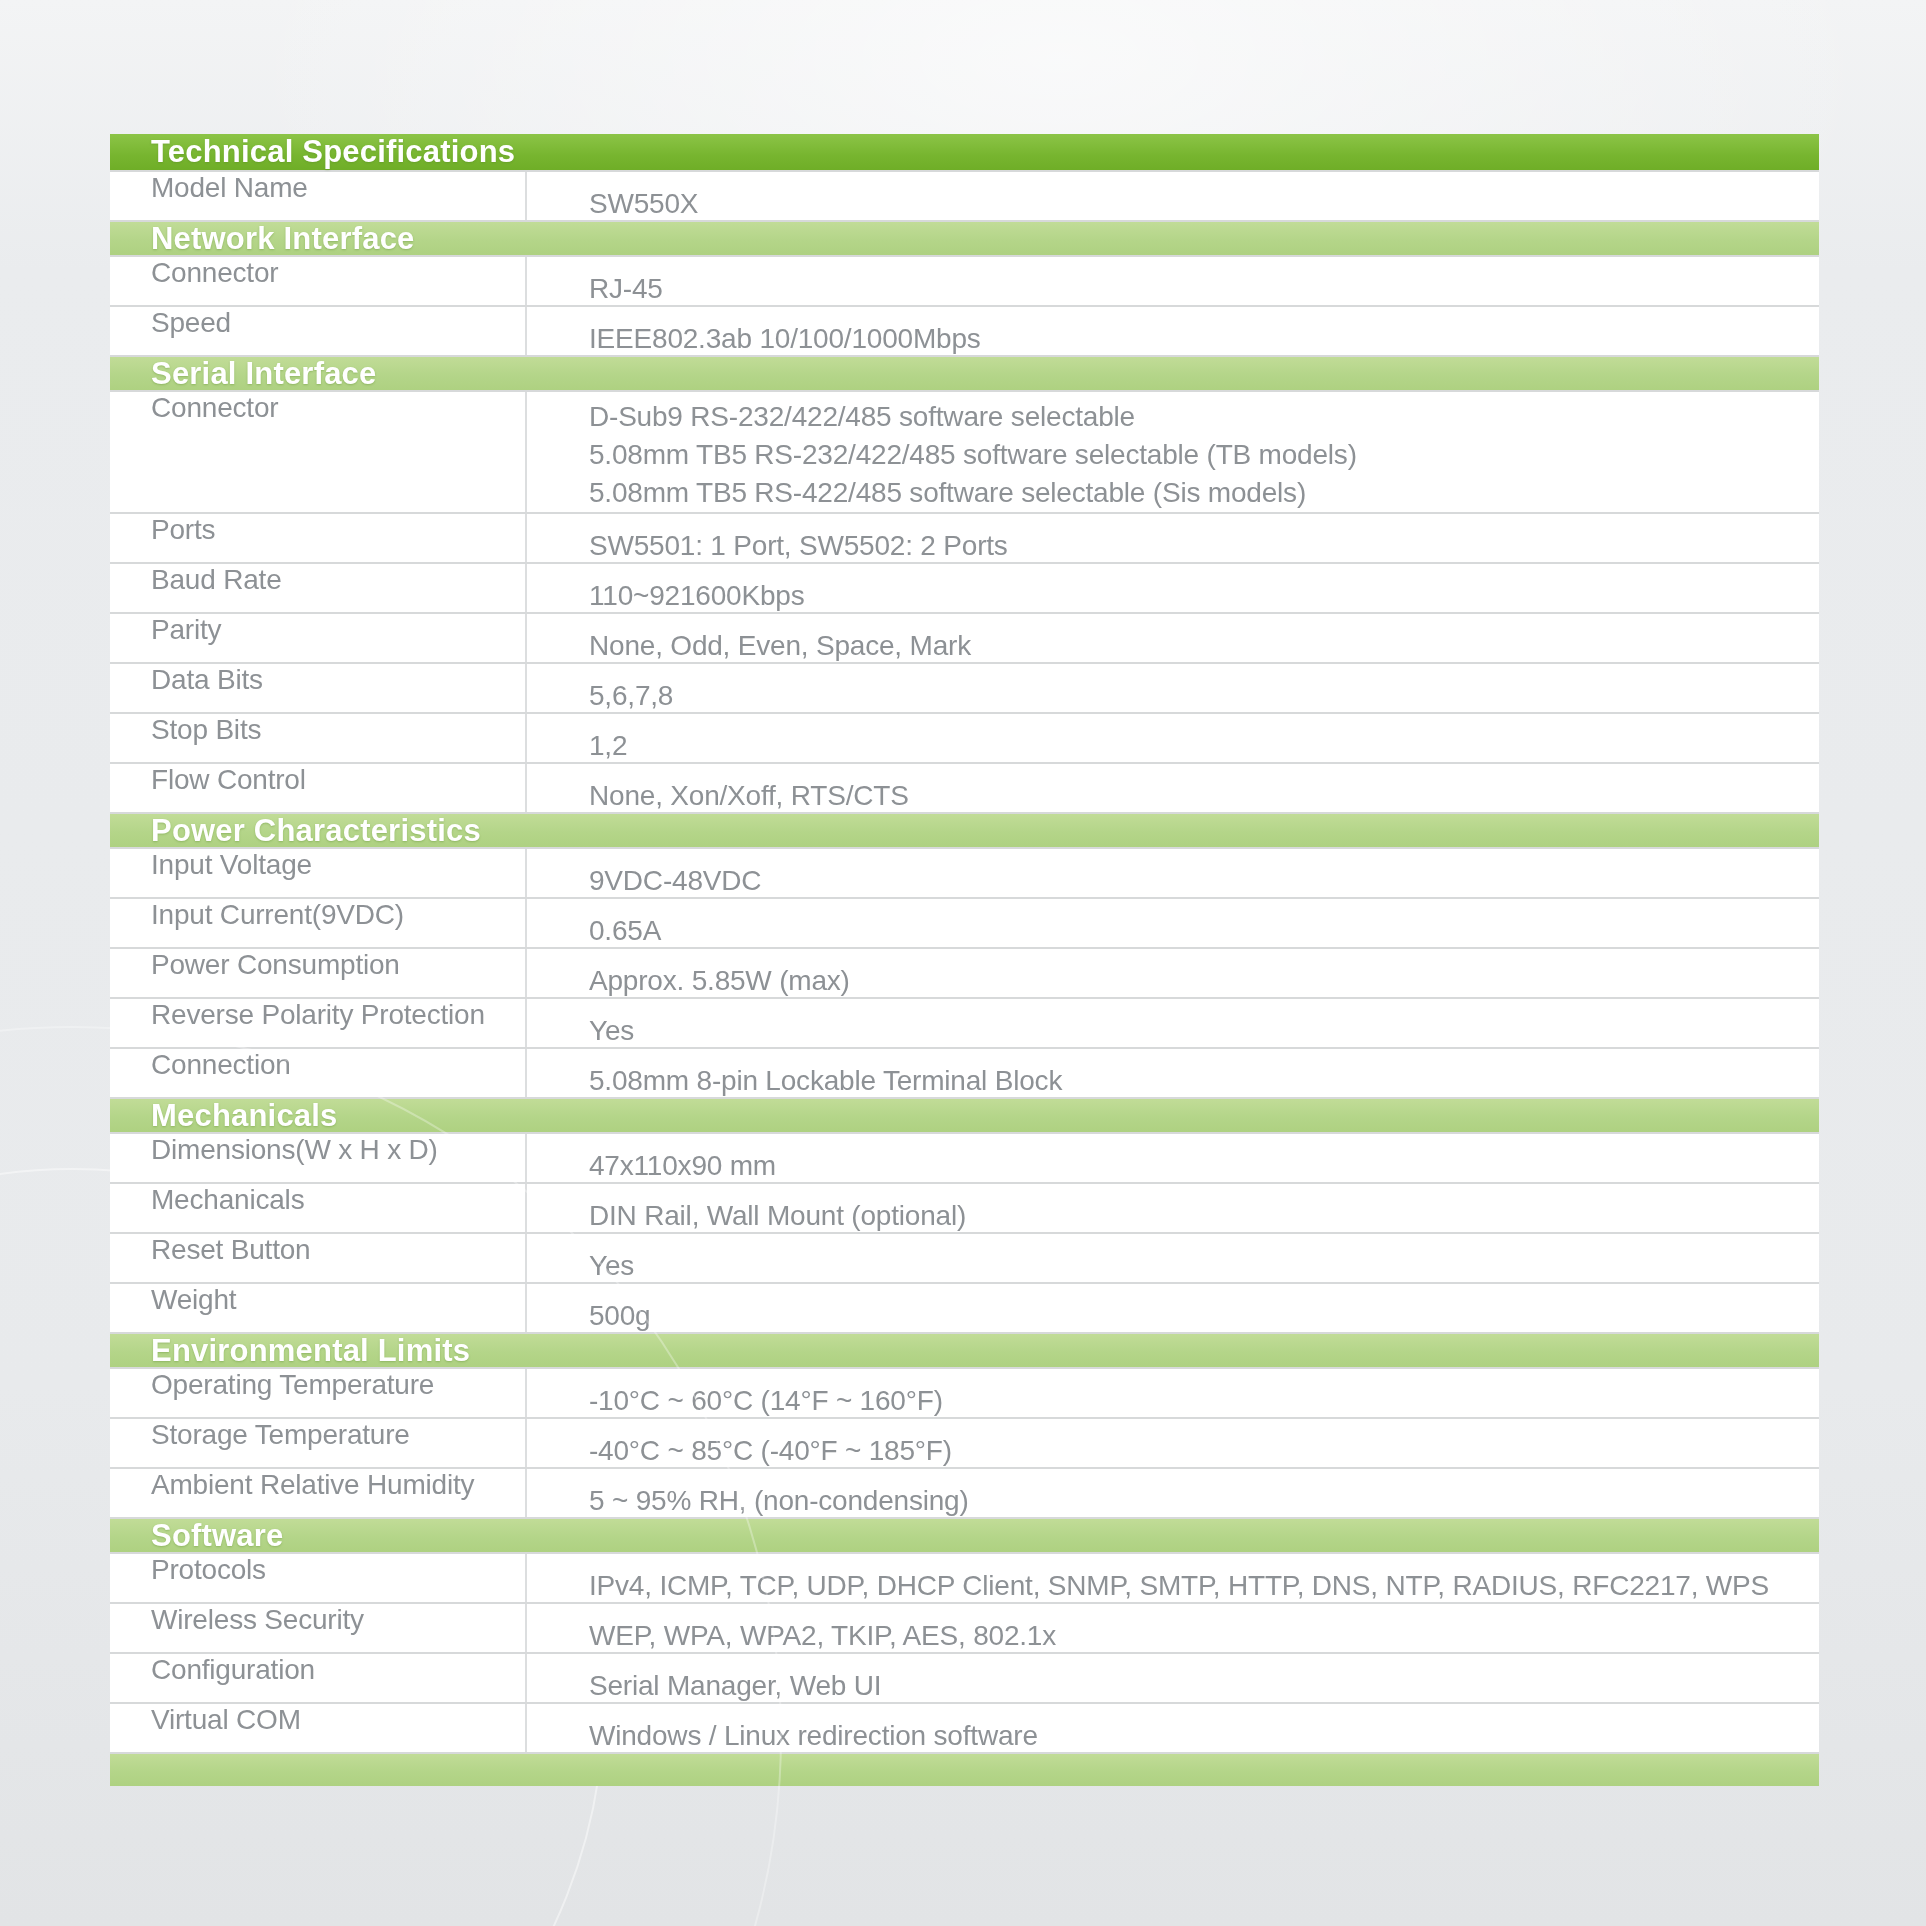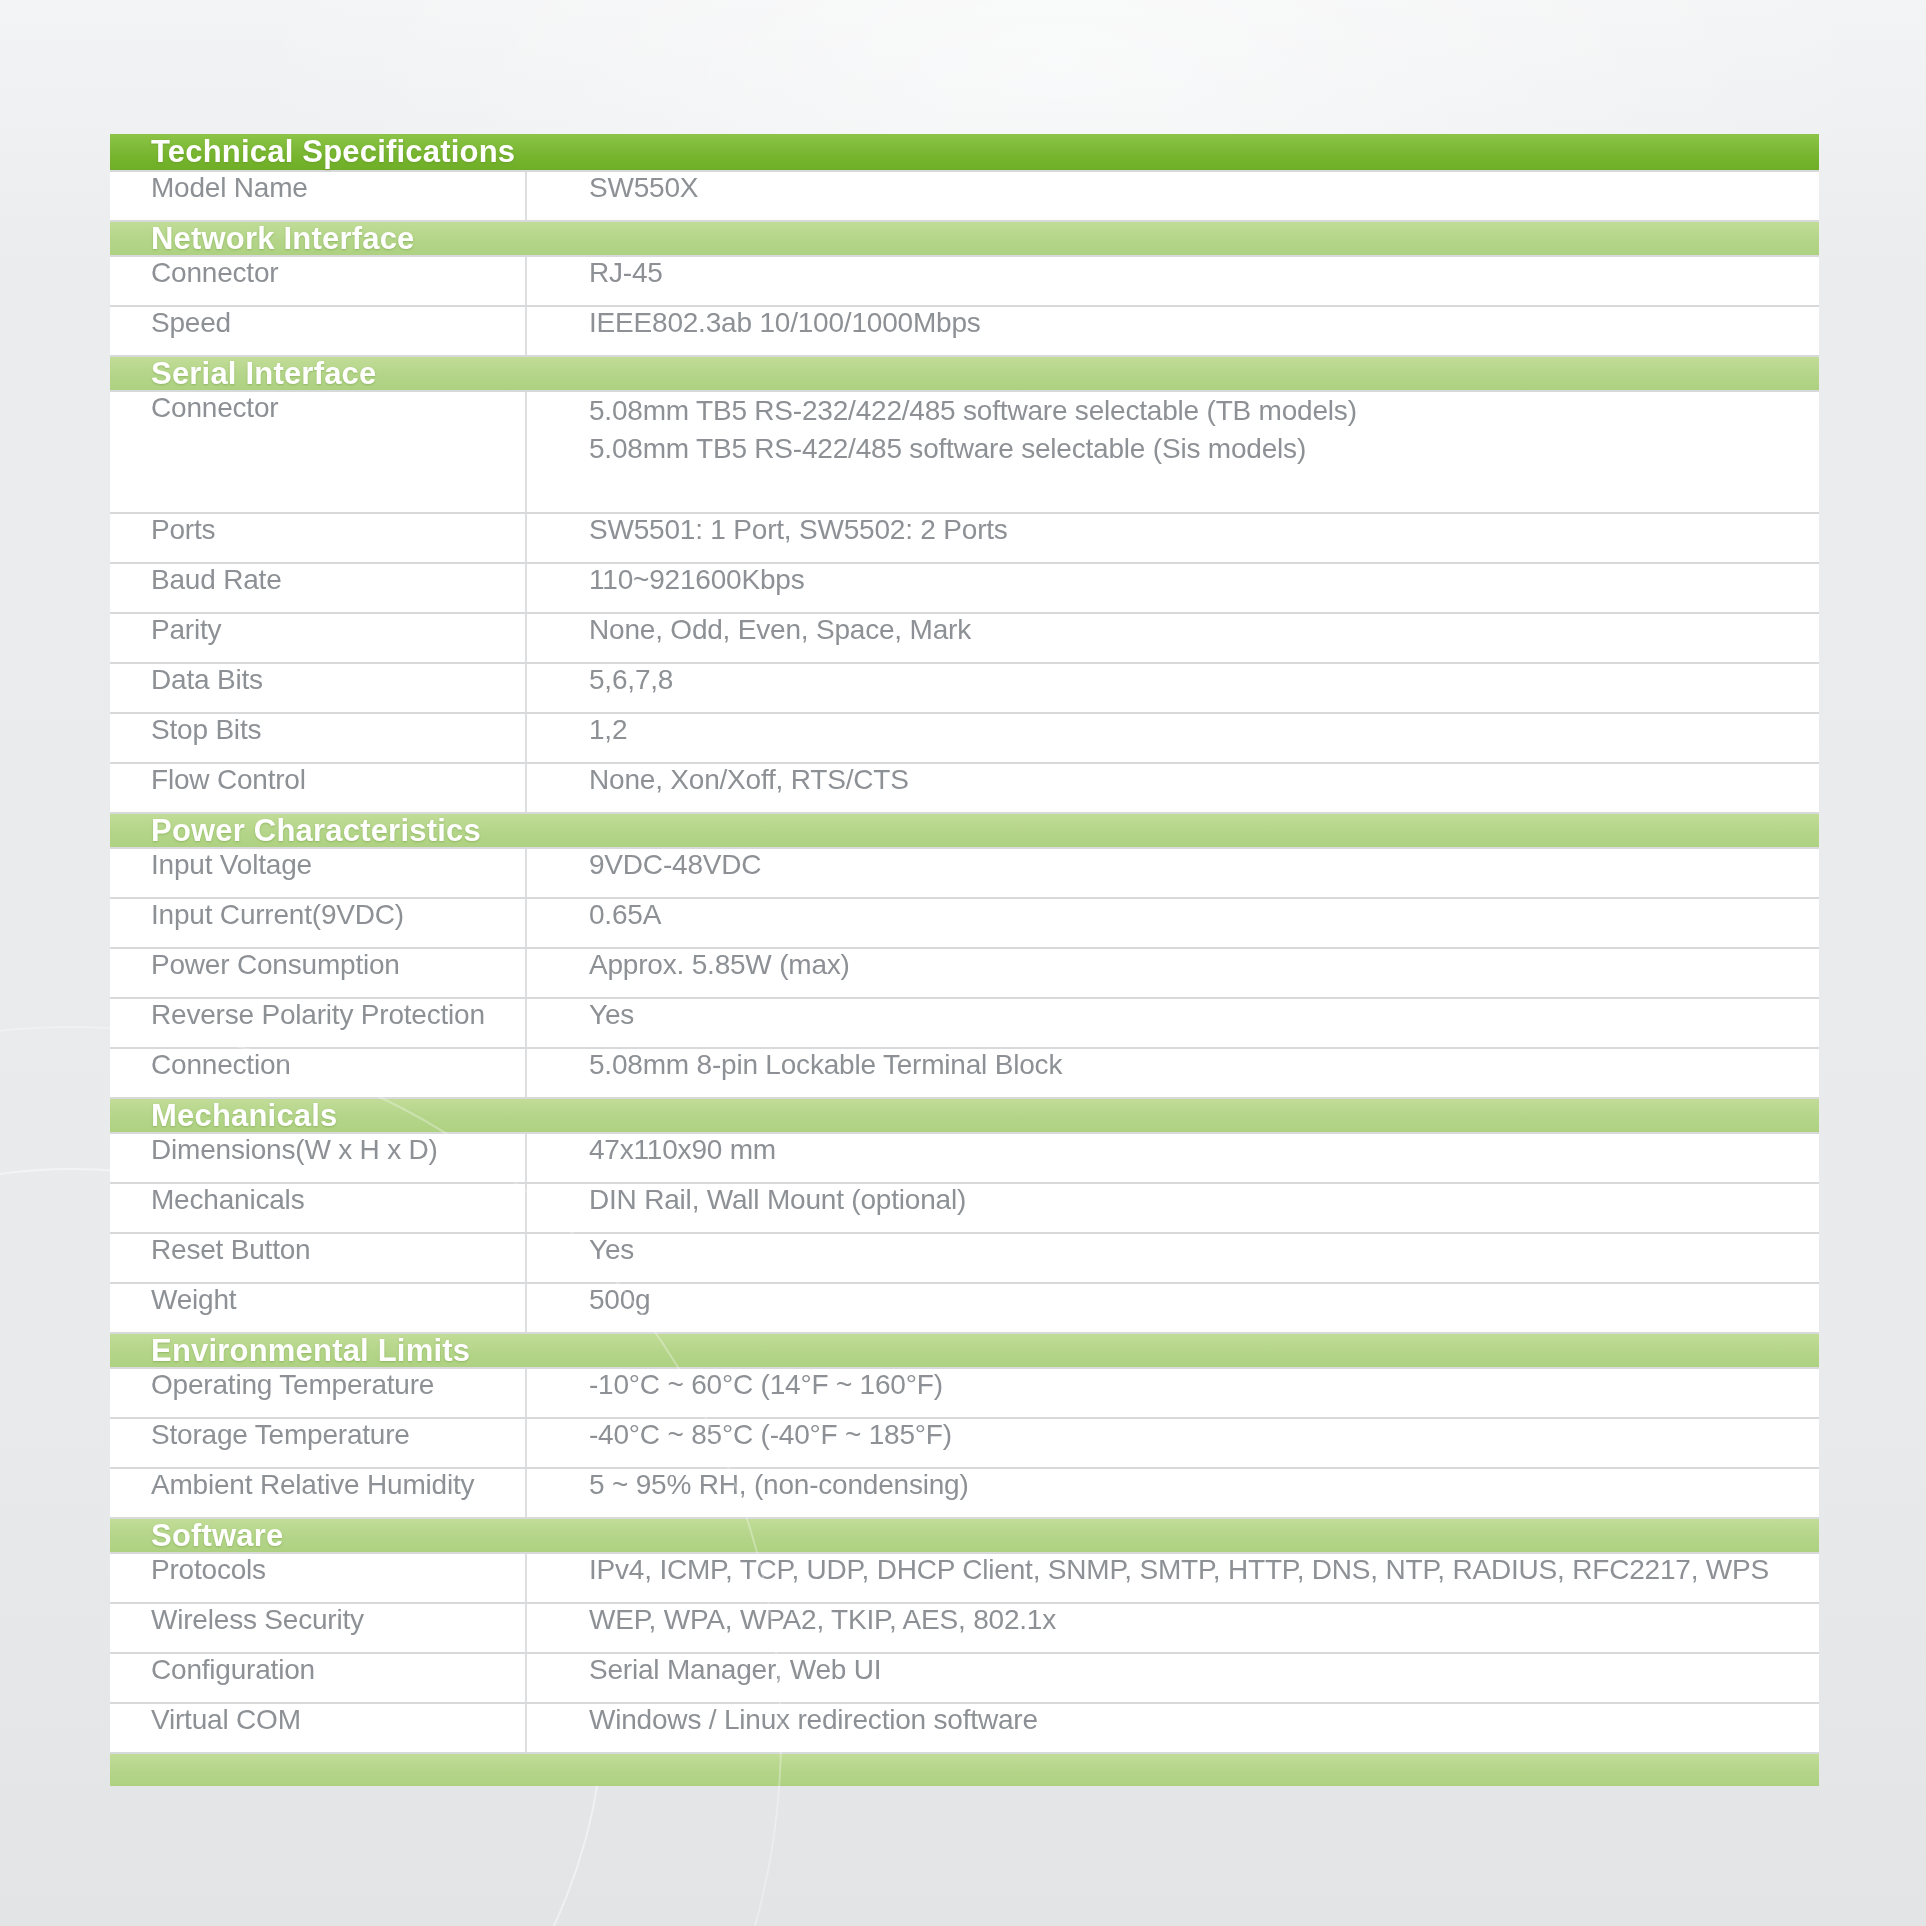--- a/index.html
+++ b/index.html
@@ -63,21 +63,21 @@
   .row.multi { height: 122px; }
   .label-cell {
     flex: 0 0 417px; width: 417px;
     display: flex; 
     padding-left: 41px;
     border-right: 2.1px solid #dcdedf;
     box-sizing: border-box;
   }
   .value-cell {
     flex: 1 1 auto;
-    display: flex; flex-direction: column; justify-content: flex-start;
+    display: flex; flex-direction: column; justify-content: flex-end;
     padding-left: 62px;
     box-sizing: border-box;
   }
   .row-label, .value-text, .value-line {
     font-size: 28px;
     letter-spacing: -0.2px;
     color: #8d9195;
     white-space: nowrap;
   }
   .value-line { line-height: 38px; }
@@ -118,20 +118,21 @@
         </div>
   </div>
       <div class="band light">
     <span class="band-label">Serial Interface</span>
   </div>
       <div class="row multi">
     <div class="label-cell">
       <span class="row-label">Connector</span>
     </div>
     <div class="value-cell">
+          <div class="value-line">D-Sub9 RS-232/422/485 software selectable</div>
           <div class="value-line">5.08mm TB5 RS-232/422/485 software selectable (TB models)</div>
           <div class="value-line">5.08mm TB5 RS-422/485 software selectable (Sis models)</div>
         </div>
   </div>
       <div class="row">
     <div class="label-cell">
       <span class="row-label">Ports</span>
     </div>
     <div class="value-cell">
           <span class="value-text">SW5501: 1 Port, SW5502: 2 Ports</span>

